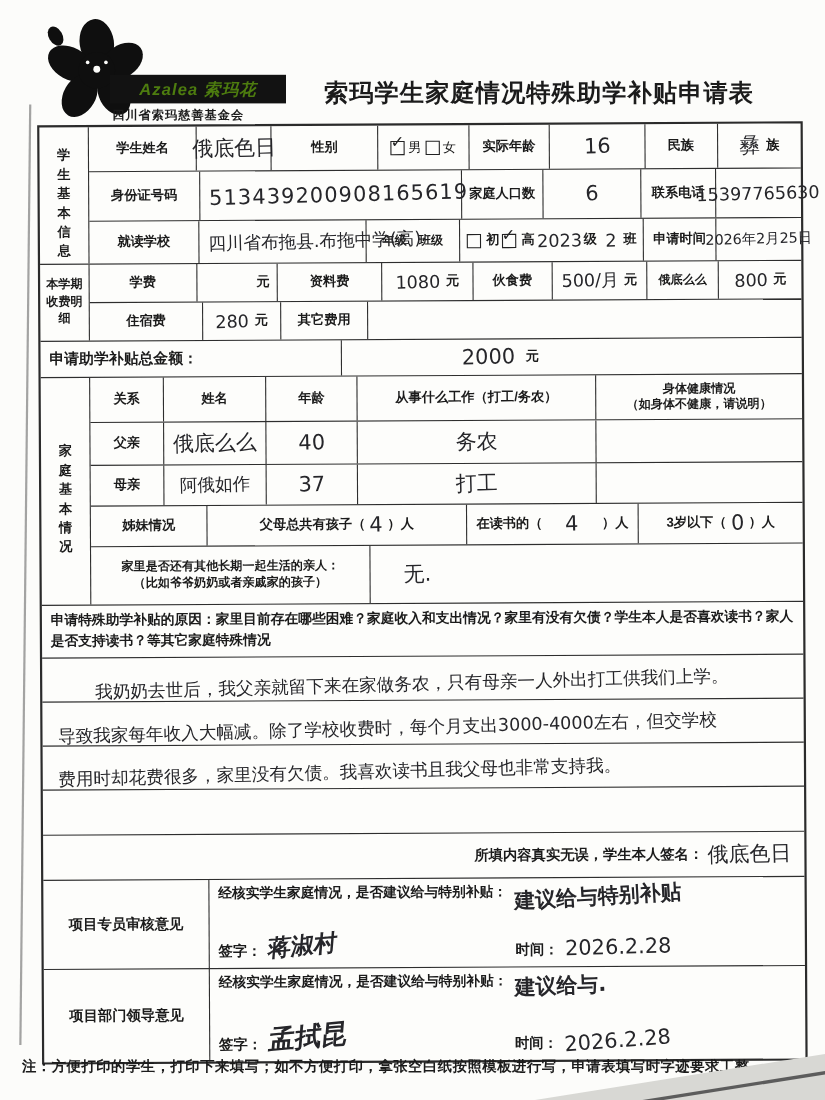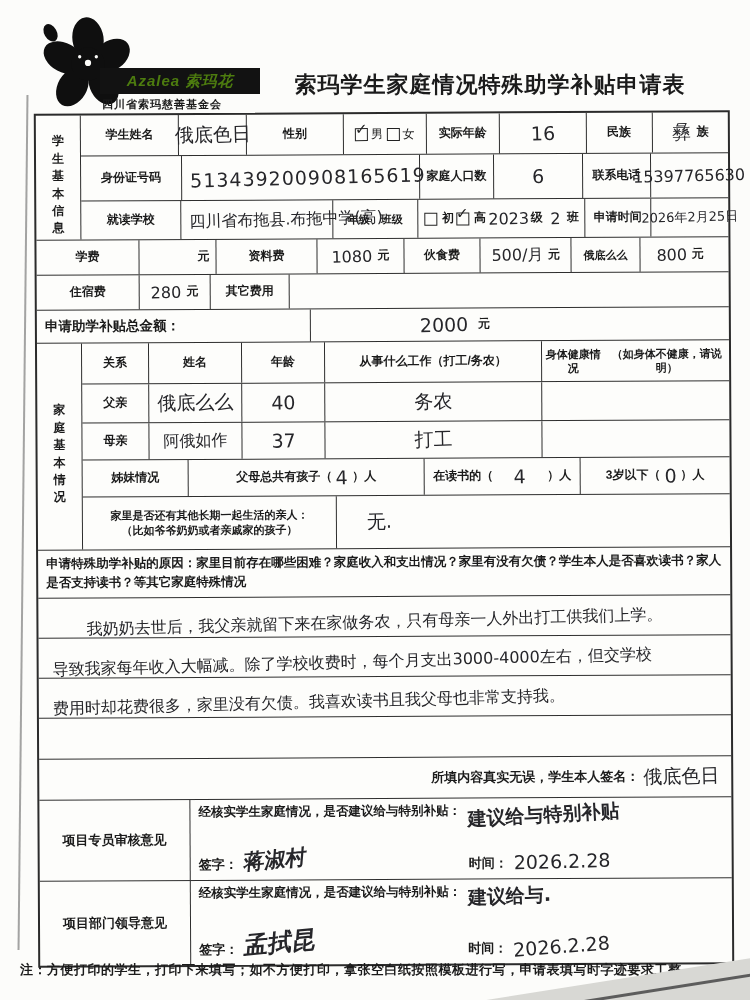--- a/index.html
+++ b/index.html
@@ -159,20 +159,23 @@
           </div>
           <div class="c lab" style="width:68px">申请时间</div>
           <div class="c" style="width:79px">
               <span class="hw sm nowrap">2026年2月25日</span>
             </div>
         </div>
       </div>
     </div>
 
     <div class="sec">
+      <div class="sec-label">
+        <span class="wrap2">本学期收费明细</span>
+      </div>
       <div class="sec-rows">
         <div class="r" style="height:34px">
           <div class="c lab" style="width:102px">学费</div>
           <div class="c" style="width:70px;justify-content:flex-end;padding-right:6px">
             <span class="hw md"></span>
               <span class="lab">元</span>
           </div>
           <div class="c lab" style="width:100px">资料费</div>
           <div class="c" style="width:86px;gap:5px">
             <span class="hw md">1080</span>
@@ -214,21 +217,21 @@
     <div class="sec">
       <div class="sec-label">
         <span class="vwrap">家庭基本情况</span>
       </div>
       <div class="sec-rows">
         <div class="r" style="height:40px">
           <div class="c lab" style="width:66px">关系</div>
           <div class="c lab" style="width:92px">姓名</div>
           <div class="c lab" style="width:82px">年龄</div>
           <div class="c lab" style="width:216px">从事什么工作（打工/务农）</div>
-          <div class="c lab small" style="flex:1;">
+          <div class="c lab small" style="flex:1;flex-direction:column">
             <span>身体健康情况</span>
             <span>（如身体不健康，请说明）</span>
           </div>
         </div>
         <div class="r" style="height:38px">
           <div class="c lab" style="width:66px">父亲</div>
           <div class="c" style="width:92px">
               <span class="hw big nowrap">俄底么么</span>
             </div>
           <div class="c" style="width:82px">

